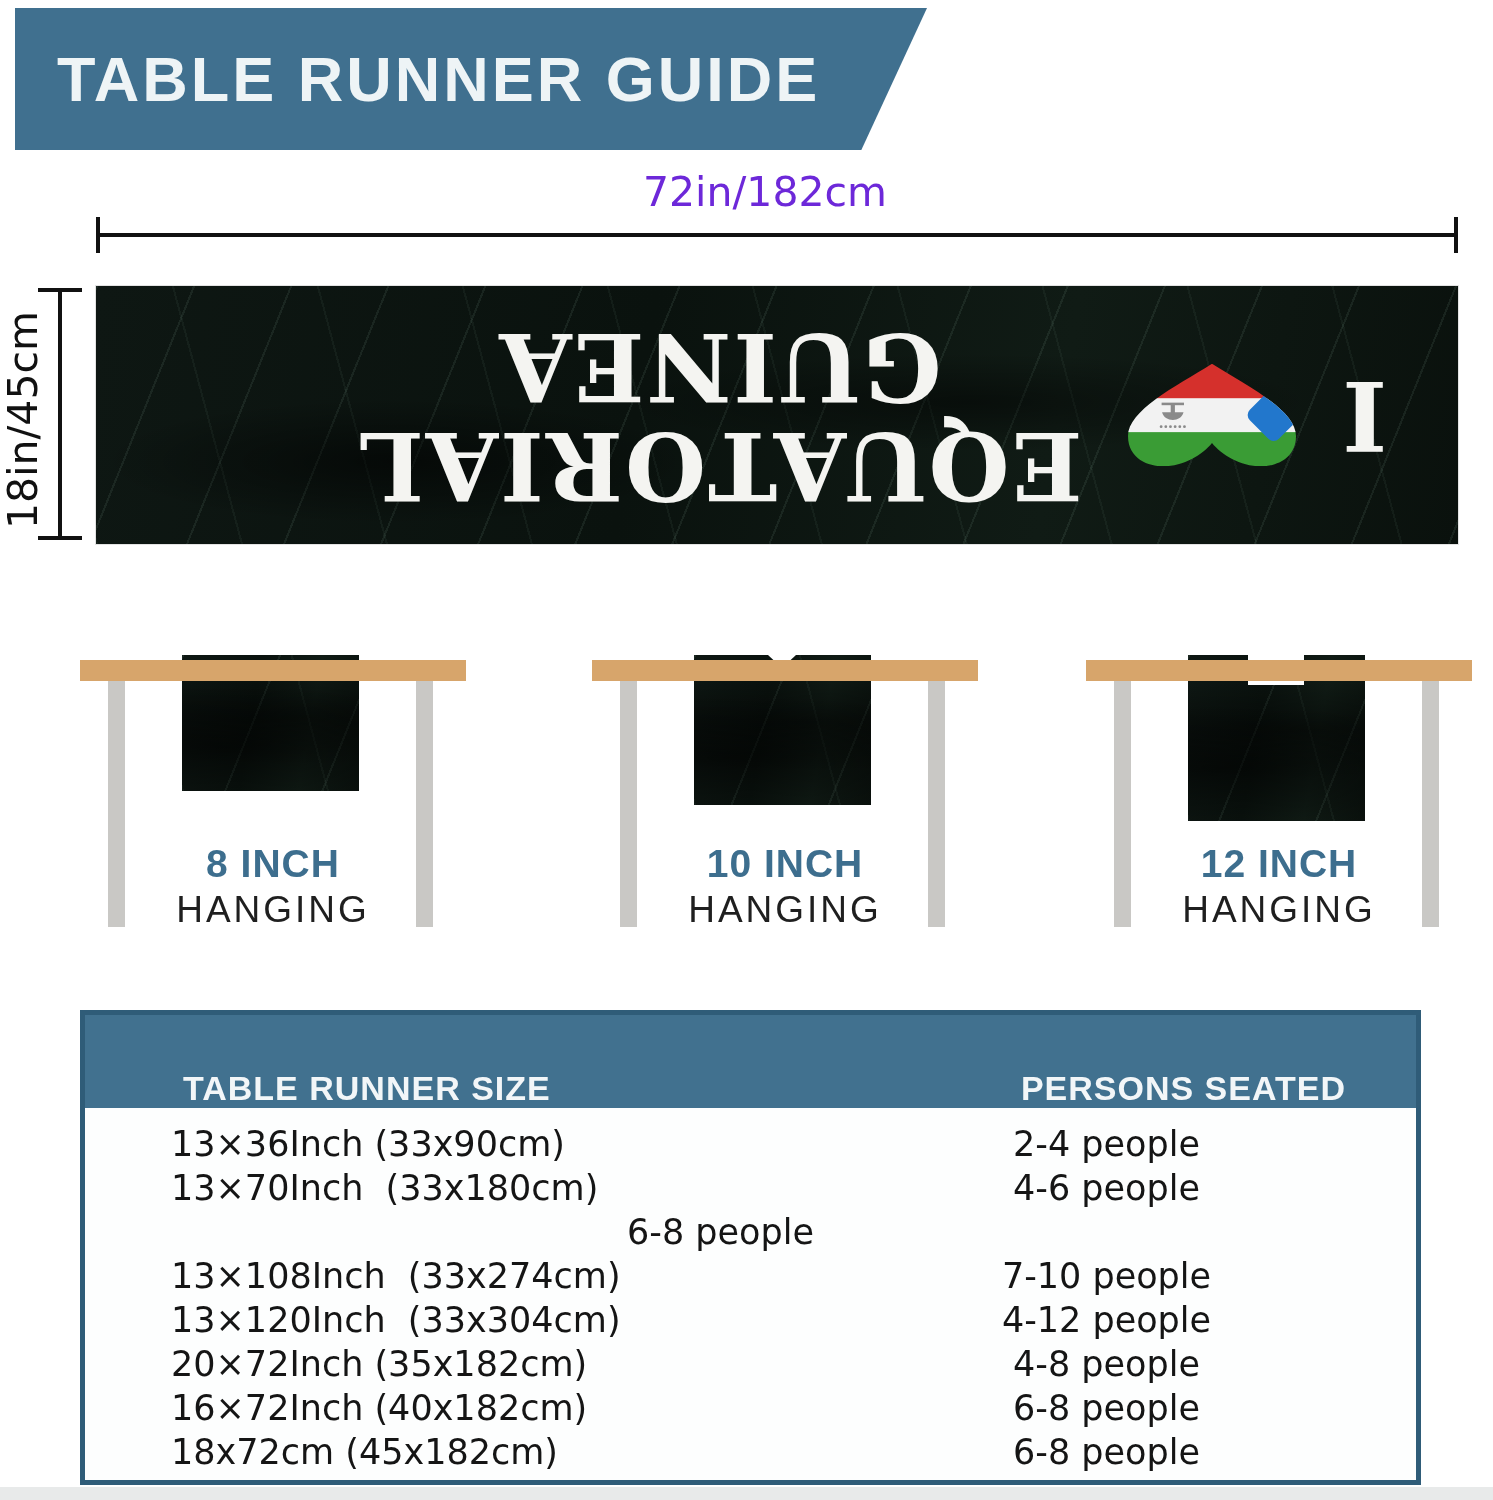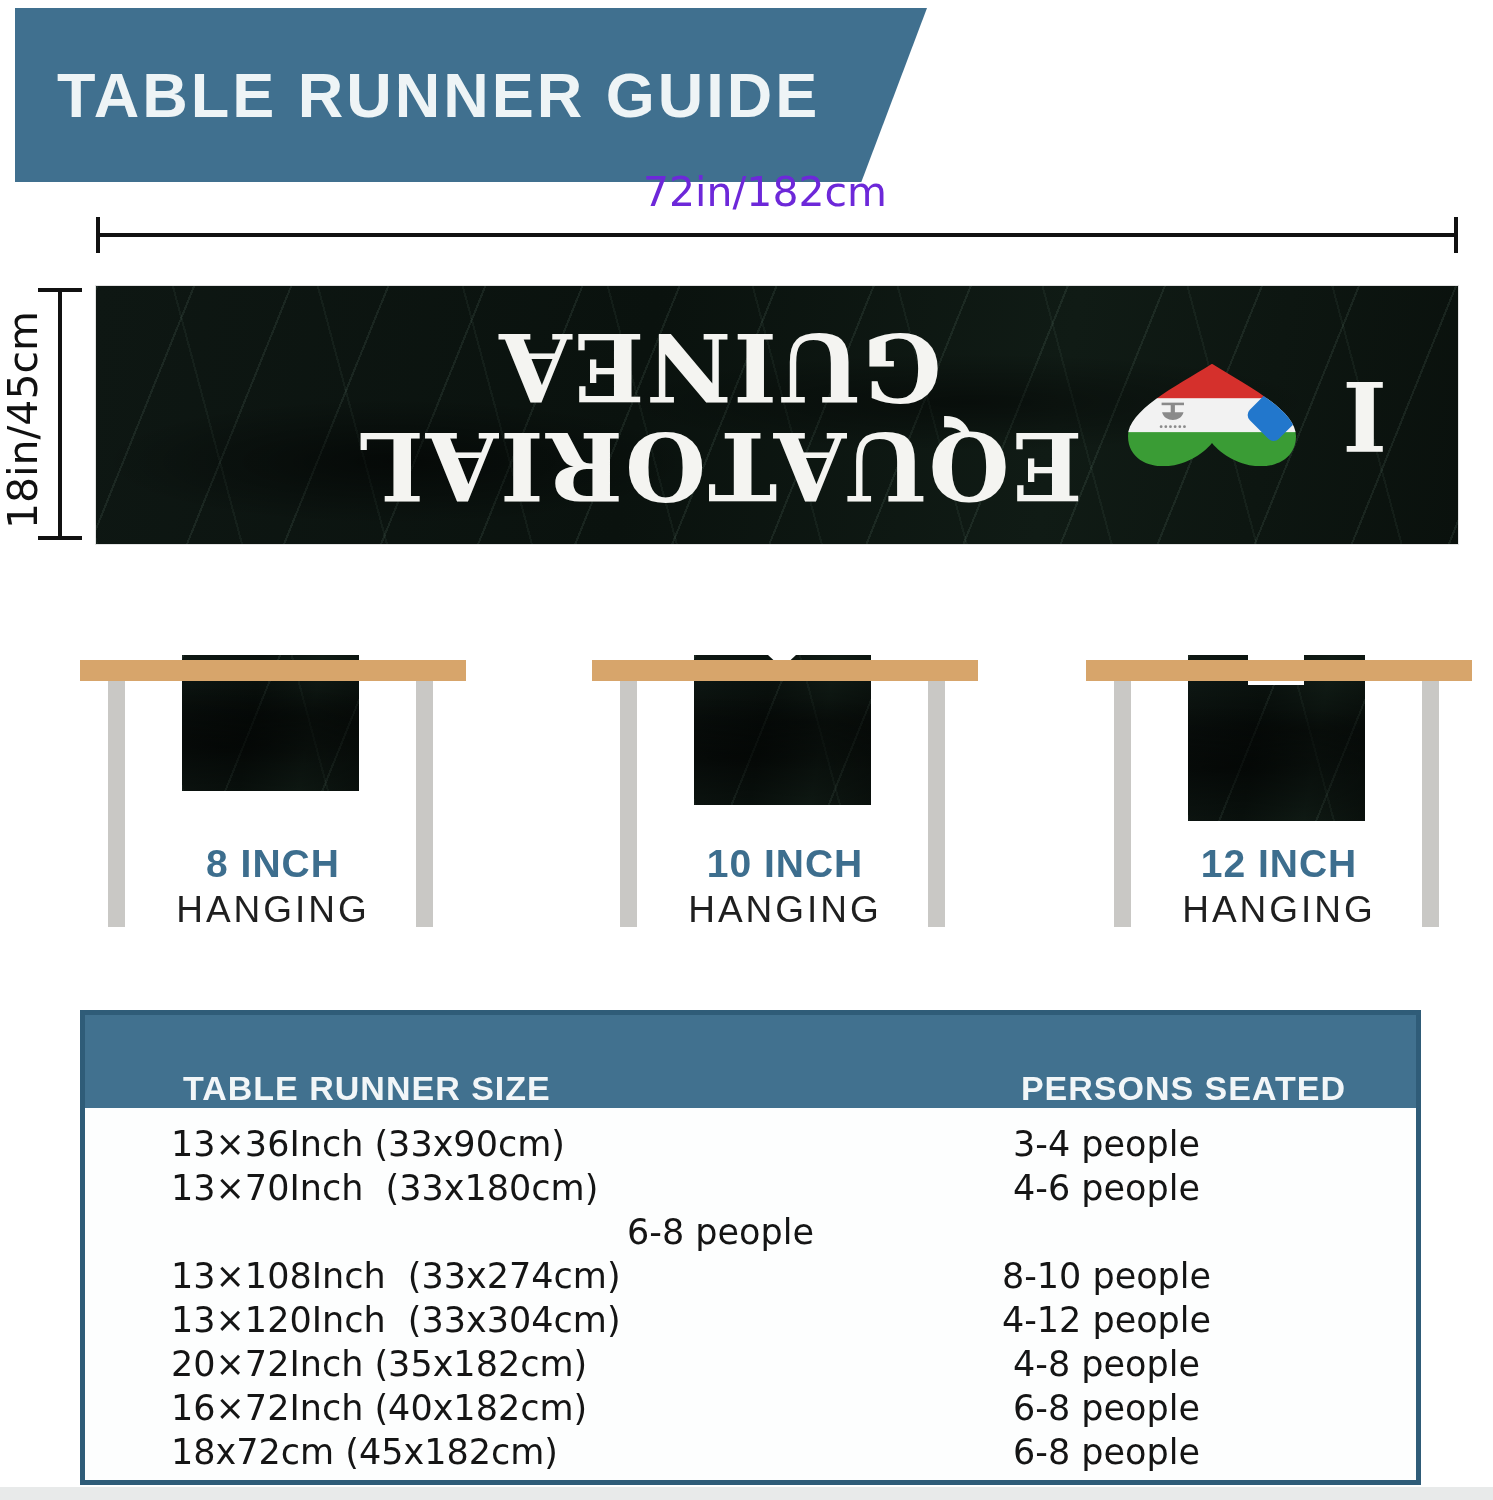--- a/index.html
+++ b/index.html
@@ -5,21 +5,21 @@
   html,body{margin:0;padding:0;background:#ffffff;}
   *{box-sizing:border-box;}
   .stage{
     position:relative;width:1493px;height:1500px;margin:0 auto;
     background:#ffffff;overflow:hidden;
     font-family:"DejaVu Sans","Liberation Sans",sans-serif;color:#1a1a1a;
   }
 
   
   .banner{
-    position:absolute;left:15px;top:8px;width:912px;height:174px;
+    position:absolute;left:15px;top:8px;width:912px;height:142px;
     background:#40708f;
     clip-path:polygon(0 0,100% 0,92.8% 100%,0 100%);
     display:flex;align-items:center;
     filter:drop-shadow(2px 3px 2px rgba(0,0,0,.18));
   }
   .banner-title{
     padding-left:42px;font-size:63px;font-weight:bold;letter-spacing:3px;
     color:#eef4f6;font-family:"Liberation Sans","DejaVu Sans",sans-serif;
     white-space:nowrap;
   }
@@ -230,32 +230,32 @@
   </div>
 
   <div class="size-table">
     <div class="thead">
       <span>TABLE RUNNER SIZE</span>
       <span>PERSONS SEATED</span>
     </div>
     <div class="tbody">
       <div class="trow">
         <span class="cell-size">13×36Inch (33x90cm)</span>
-        <span class="cell-persons">3-4 people</span>
+        <span class="cell-persons">2-4 people</span>
       </div>
       <div class="trow">
         <span class="cell-size">13×70Inch  (33x180cm)</span>
         <span class="cell-persons">4-6 people</span>
       </div>
       <div class="trow">
         <span class="cell-persons">6-8 people</span>
       </div>
       <div class="trow">
         <span class="cell-size">13×108Inch  (33x274cm)</span>
-        <span class="cell-persons">8-10 people</span>
+        <span class="cell-persons">7-10 people</span>
       </div>
       <div class="trow">
         <span class="cell-size">13×120Inch  (33x304cm)</span>
         <span class="cell-persons">4-12 people</span>
       </div>
       <div class="trow">
         <span class="cell-size">20×72Inch (35x182cm)</span>
         <span class="cell-persons">4-8 people</span>
       </div>
       <div class="trow">

